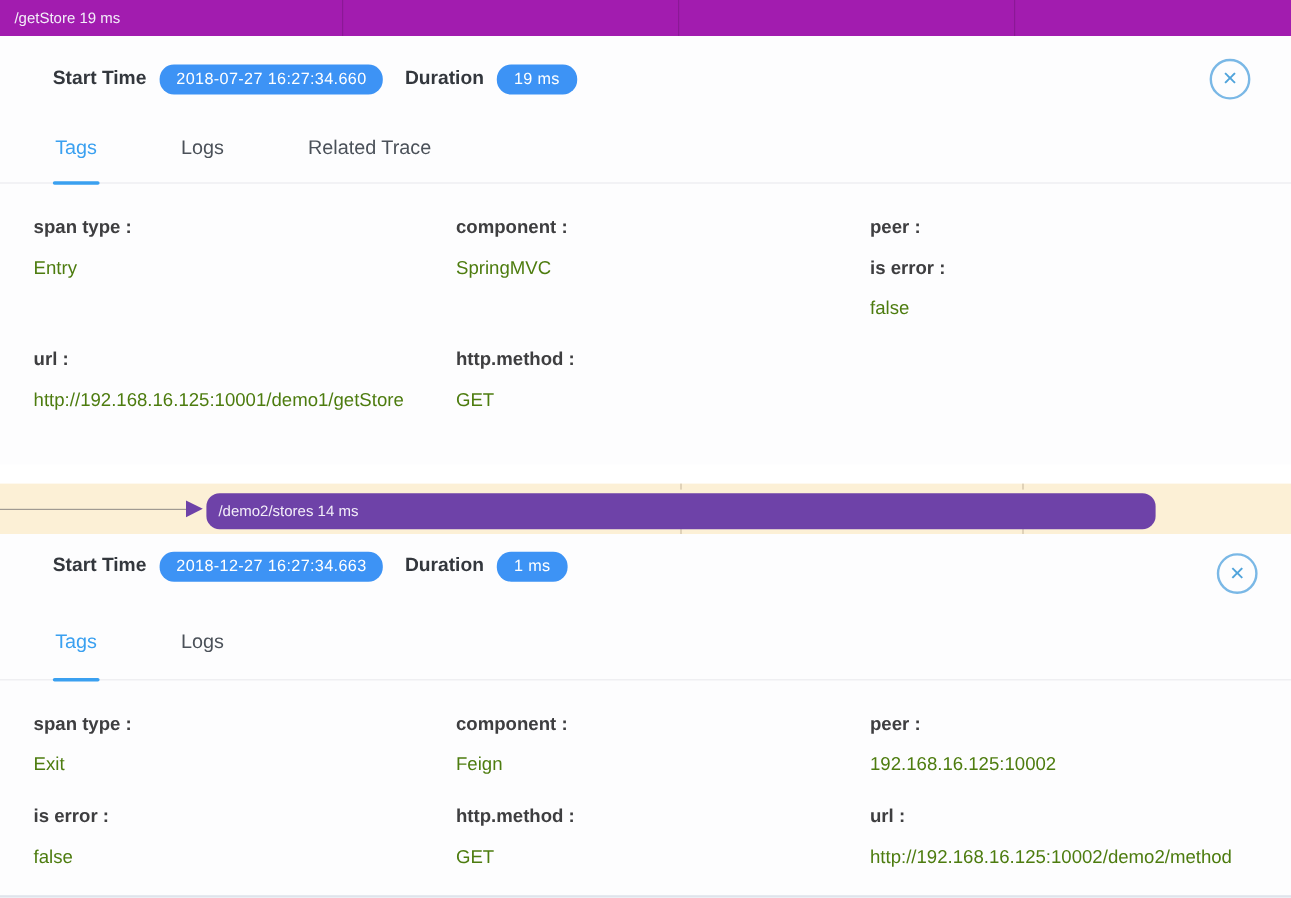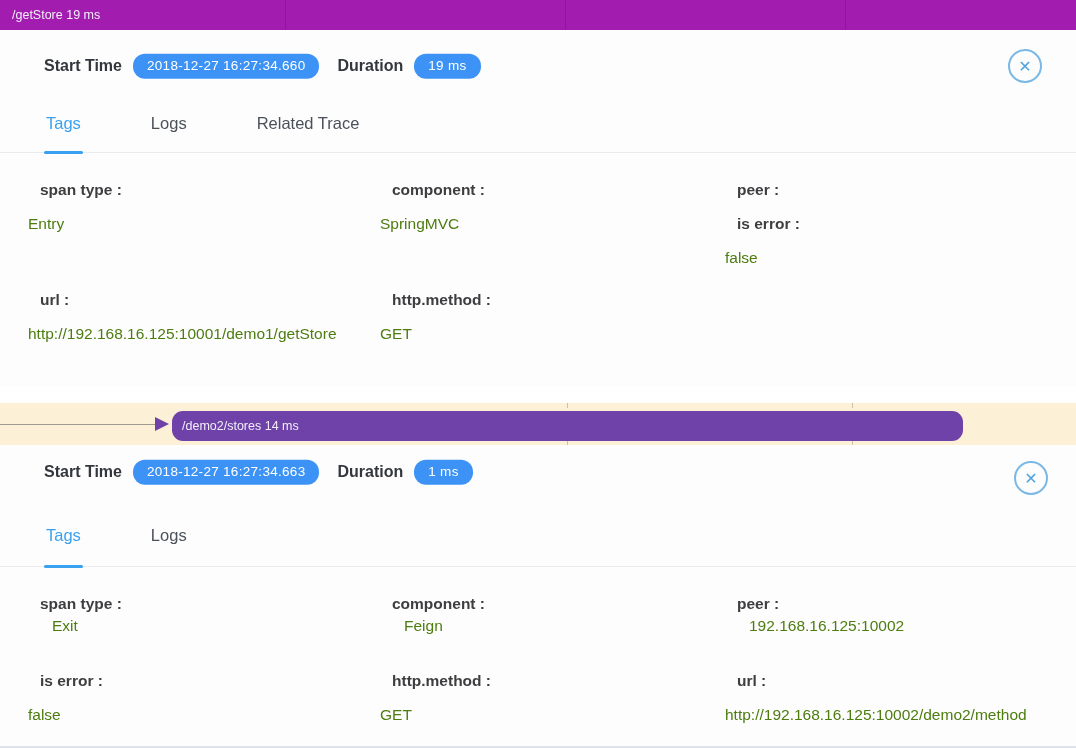--- a/index.html
+++ b/index.html
@@ -101,47 +101,47 @@
   .tab.active { color: #3aa0f0; }
   .tab.active::after {
     content: ""; position: absolute; left: -2px; right: -2px; bottom: -2px;
     height: 3px; background: #3aa0f0; border-radius: 2px;
   }
 
   
   .f {
     position: absolute; white-space: nowrap; font-size: 15.5px;
   }
-  .f.lab { font-weight: bold; color: #3e3e40; margin-left: 12px; }
+  .f.lab { font-weight: bold; color: #3e3e40; }
   .f.val { color: #4d7c0f; }
   .c1 { left: 28px; }
   .c2 { left: 380px; }
   .c3 { left: 725px; }
   
   .p1r1l { top: 151px; } .p1r1v { top: 185px; }
   .p1r2l { top: 185px; } .p1r2v { top: 219px; }   
   .p1r3l { top: 261px; } .p1r3v { top: 295px; }
   
-  .p2r1l { top: 150px; } .p2r1v { top: 172px; margin-left: 24px; }
+  .p2r1l { top: 150px; } .p2r1v { top: 184px; }
   .p2r2l { top: 227px; } .p2r2v { top: 261px; }
 </style>
 </head>
 <body>
 
 <div class="topbar">
   <span class="bar-label">/getStore 19 ms</span>
   <div class="grid-tick" style="left:285px"></div>
   <div class="grid-tick" style="left:565px"></div>
   <div class="grid-tick" style="left:845px"></div>
 </div>
 
 <div class="panel" id="p1">
   <div class="hdr">
     <span class="hlabel">Start Time</span>
-    <span class="badge">2018-12-27 16:27:34.660</span>
+    <span class="badge">2018-07-27 16:27:34.660</span>
     <span class="hlabel dur-label">Duration</span>
     <span class="badge">19 ms</span>
   </div>
   <div class="close-btn">
     <span>✕</span>
   </div>
 
   <div class="tabs">
     <div class="tab active">
       <span>Tags</span>

